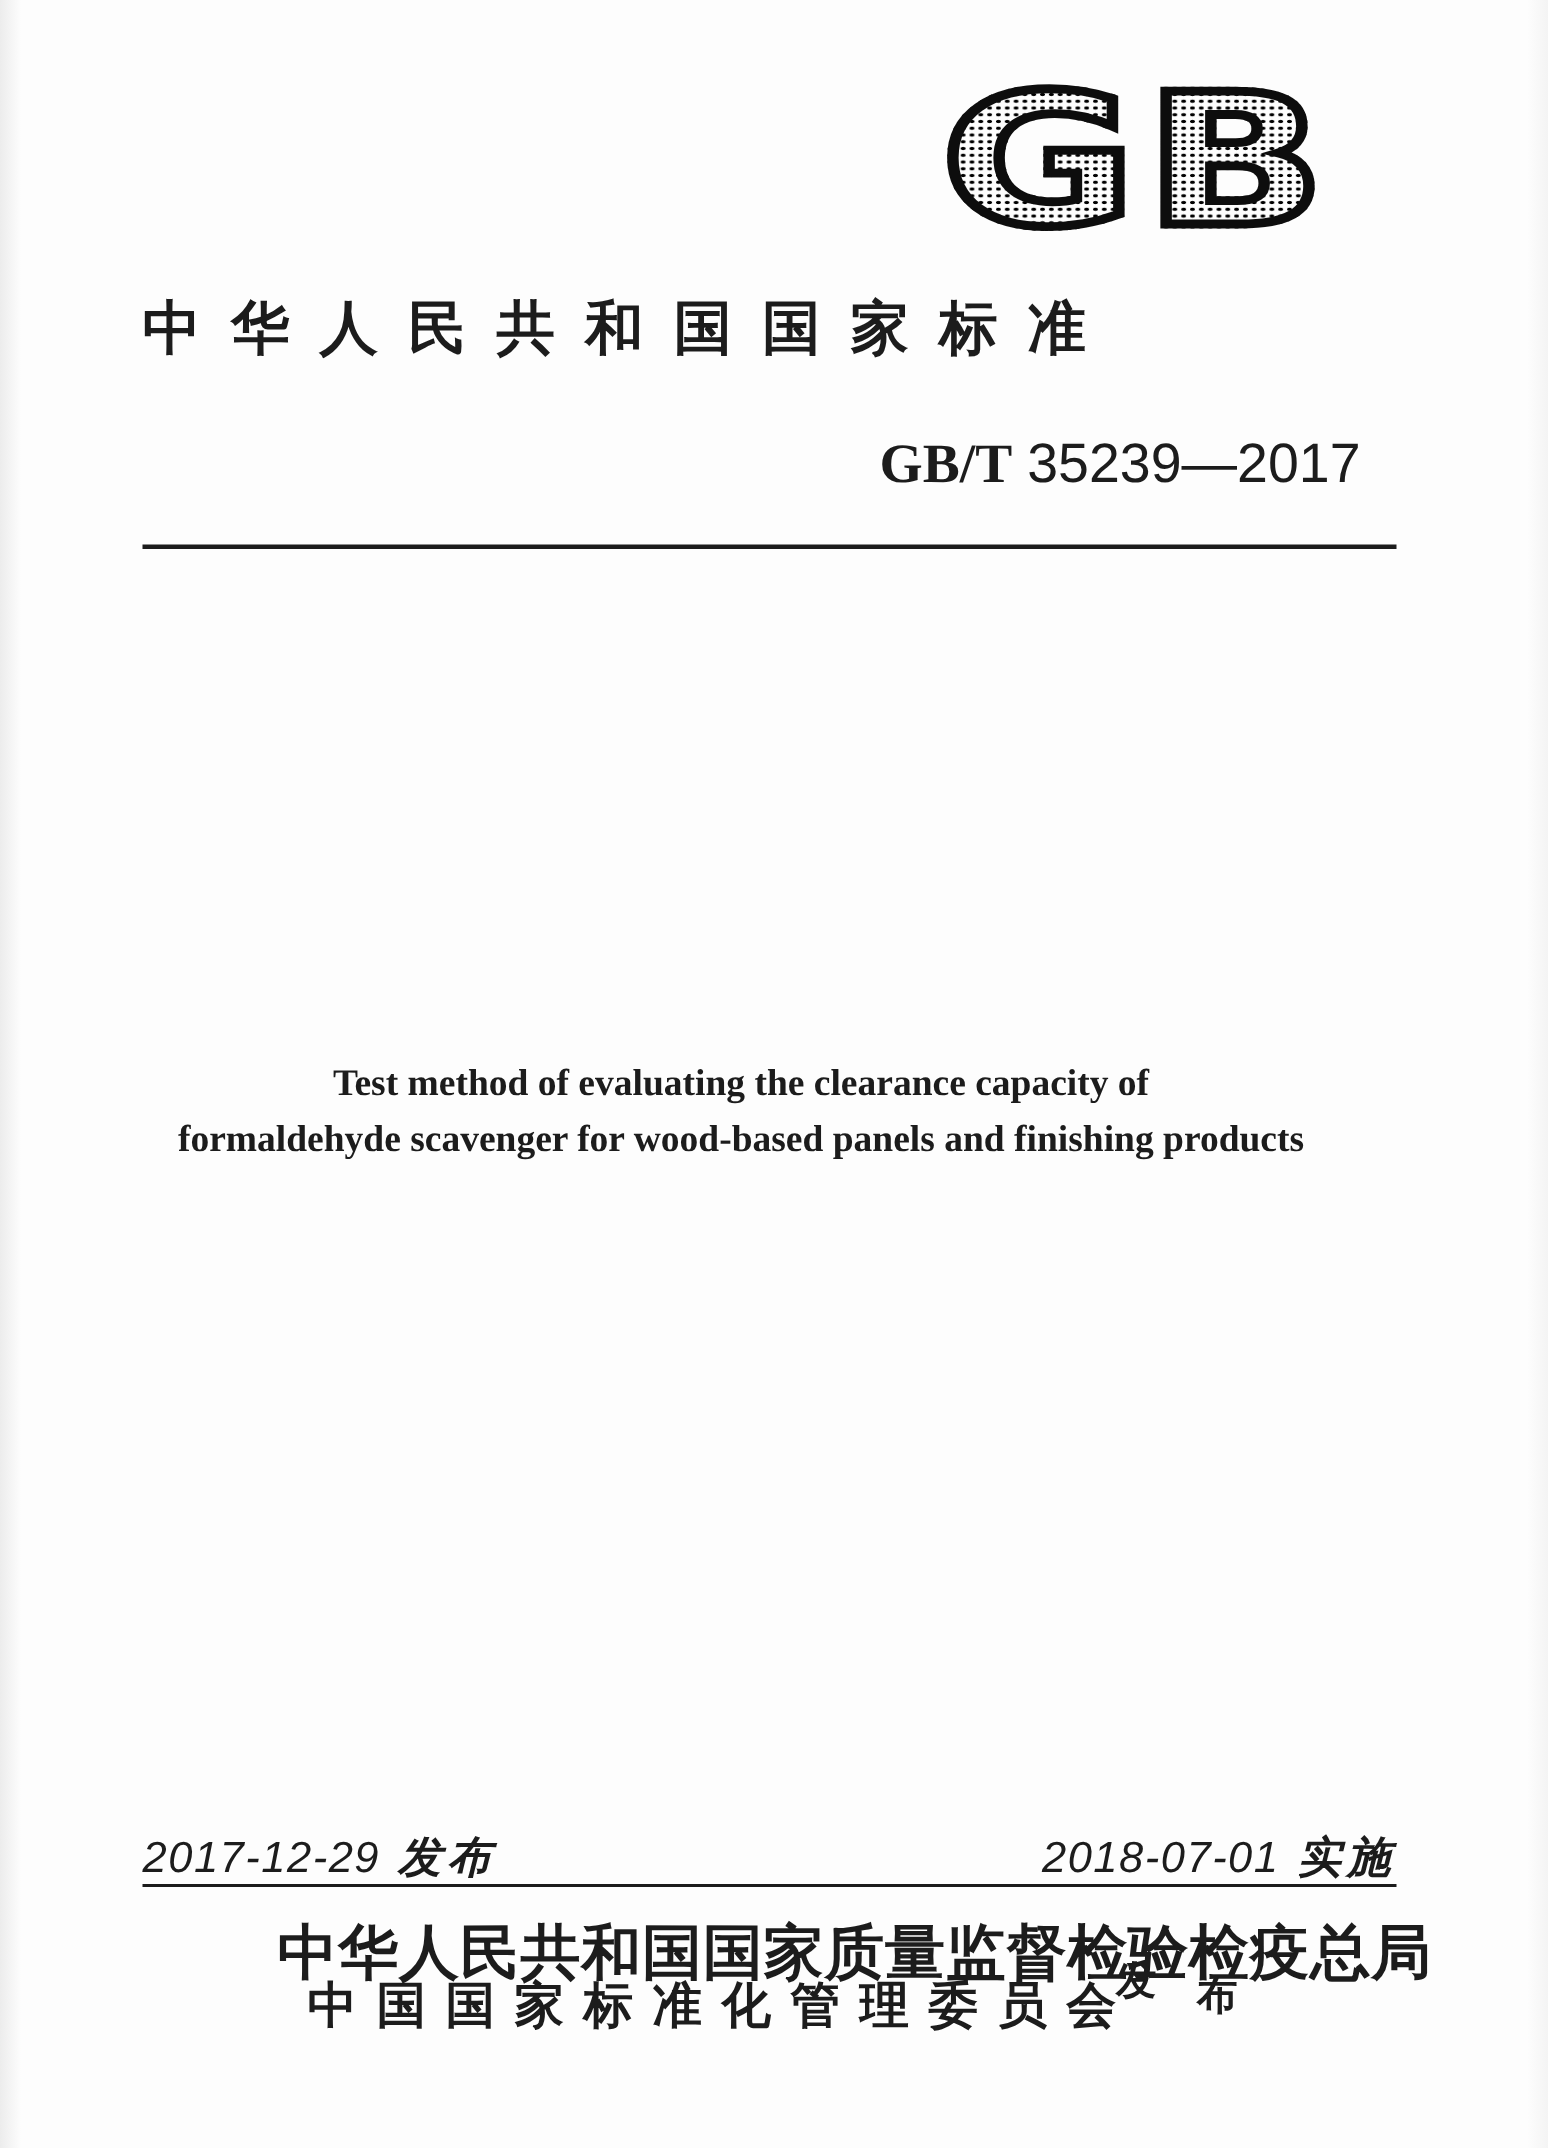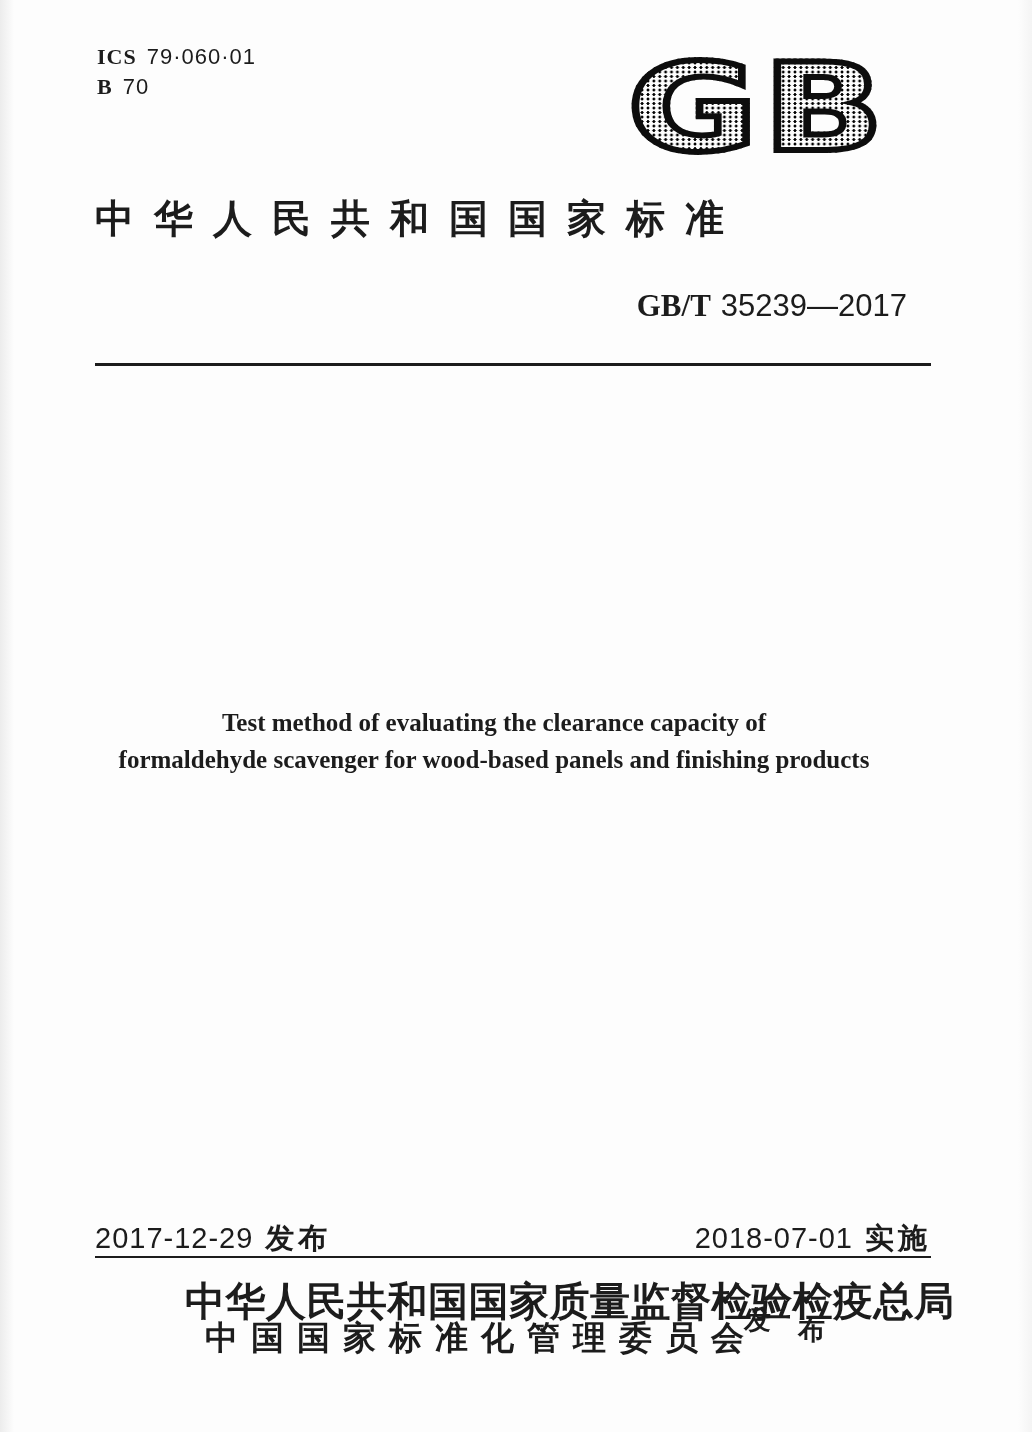--- a/index.html
+++ b/index.html
@@ -75,21 +75,21 @@
     font-size: 39px;
     letter-spacing: 20px;
     white-space: nowrap;
   }
 
   
   .std-code {
     position: absolute;
     top: 288px;
     right: 125px;
-    font-size: 31px;
+    font-size: 37px;
     white-space: nowrap;
   }
   .std-code .prefix {
     font-family: "Liberation Serif", "DejaVu Serif", serif;
     font-weight: bold;
     margin-right: 10px;
   }
   .std-code .number {
     font-family: "Liberation Sans", "DejaVu Sans", sans-serif;
     font-weight: 500;
@@ -135,20 +135,21 @@
   
   .dates-row {
     position: absolute;
     left: 95px;
     top: 1219px;
     width: 836px;
     display: flex;
     justify-content: space-between;
     font-size: 29px;
     white-space: nowrap;
+    font-style: italic;
   }
   .date-value {
     font-family: "Liberation Sans", "DejaVu Sans", sans-serif;
     font-weight: 500;
     letter-spacing: 1px;
   }
   .date-label {
     font-weight: bold;
     margin-left: 12px;
     letter-spacing: 4px;
@@ -186,28 +187,20 @@
     font-size: 27px;
   }
   .release-char-1 { position: absolute; left: 4px; top: 2px; }
   .release-char-2 { position: absolute; left: 58px; top: 12px; }
 </style>
 </head>
 <body>
 
 <div class="page">
 
-  <div class="ics-block">
-    <div>
-      <span class="ics-label">ICS</span><span class="ics-value">79·060·01</span>
-    </div>
-    <div>
-      <span class="ics-label">B</span><span class="ics-value">70</span>
-    </div>
-  </div>
 
   <div class="gb-logo-wrap">
     <span class="gb-logo">GB</span>
   </div>
 
   <div class="std-header">中华人民共和国国家标准</div>
 
   <div class="std-code">
     <span class="prefix">GB/T</span><span class="number">35239—2017</span>
   </div>

